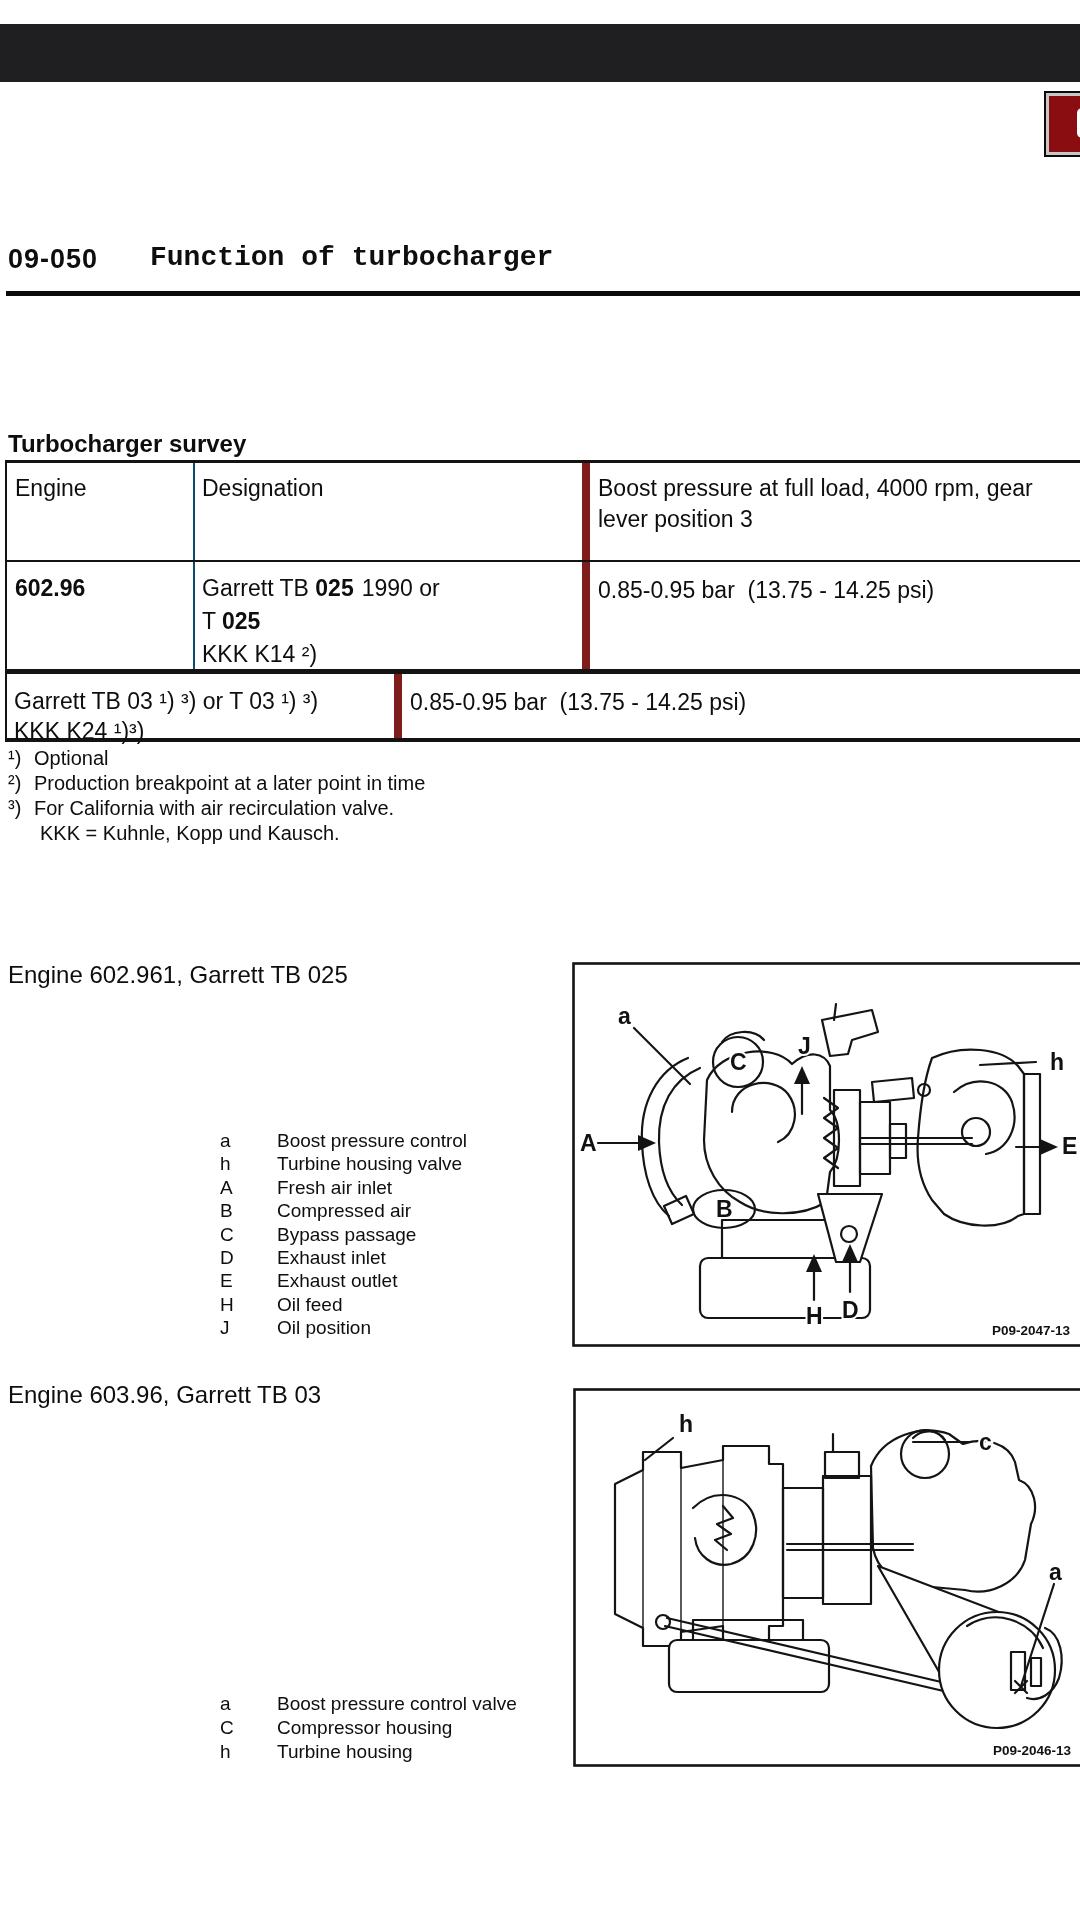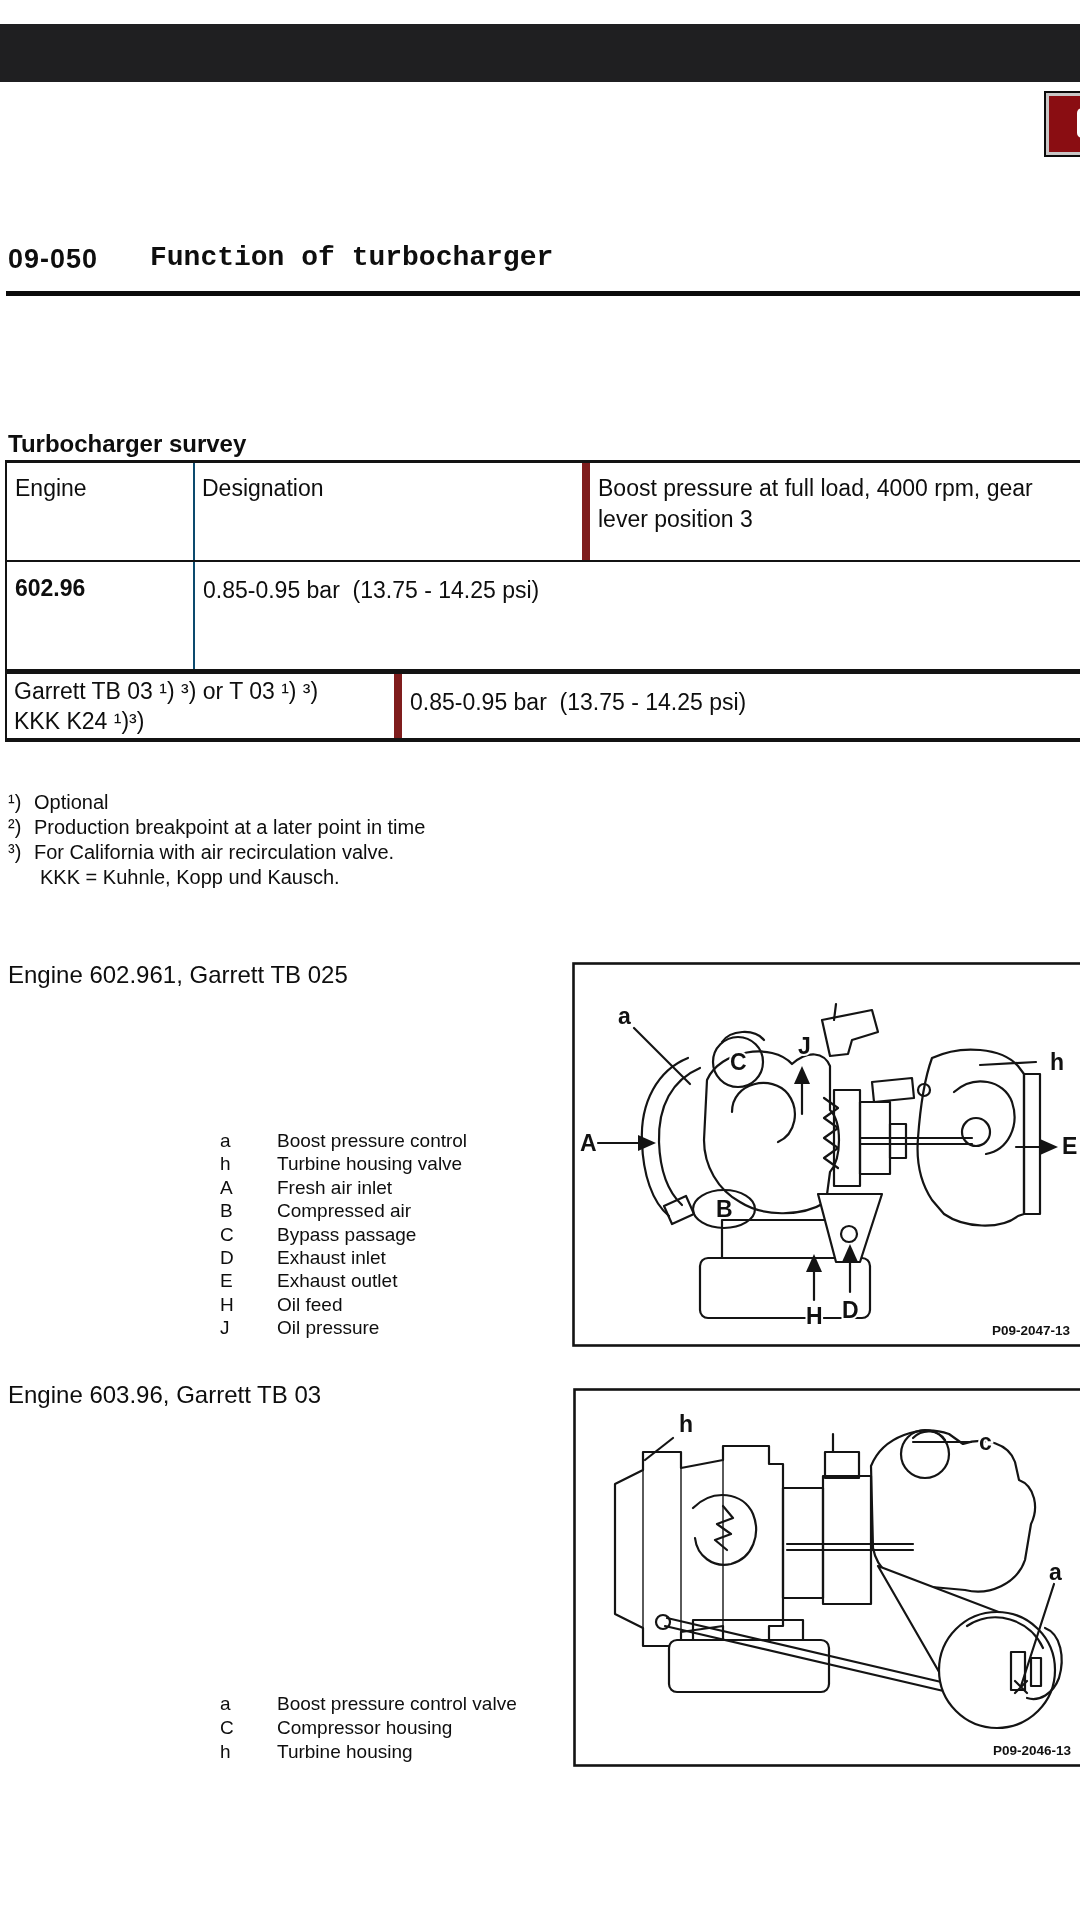--- a/index.html
+++ b/index.html
@@ -22,27 +22,27 @@
   .trow{display:flex;}
   .trow.hdr{height:97px;border-bottom:2px solid #131313;}
   .trow.r1{height:107px;border-bottom:5px solid #131313;}
   .trow.r2{height:64px;border-bottom:4px solid #131313;}
   .c1{width:188px;border-right:2px solid #0c4a6e;padding:10px 6px 0 8px;box-sizing:border-box;font-size:23px;}
   .c2{width:395px;border-right:8px solid #7f1d1d;padding:10px 8px 0 7px;box-sizing:border-box;font-size:23px;}
   .c3{flex:1;padding:10px 12px 0 8px;box-sizing:border-box;font-size:23px;line-height:31px;}
   .hdr .c1,.hdr .c2{line-height:30px;}
   .engine-val{font-weight:bold;}
   .r1 .c2{line-height:33px;}
-  .r2 .c2{line-height:30px;padding-top:2px;}
+  .r2 .c2{line-height:30px;padding-top:12px;}
   .r1 .c1,.r2 .c1{padding-top:13px;}
   .r1 .c3,.r2 .c3{padding-top:13px;}
   .b{font-weight:bold;}
   .gap{margin-left:8px;}
   
-  .footnotes{position:absolute;left:8px;top:746px;font-size:20px;line-height:25px;margin-top:44px;}
+  .footnotes{position:absolute;left:8px;top:746px;font-size:20px;line-height:25px;}
   .fn-row{white-space:nowrap;}
   .fn-row .mk{display:inline-block;min-width:26px;}
   .fn-row.indent{padding-left:32px;}
   
   .fig-h1{position:absolute;left:8px;top:961px;font-size:24px;}
   .fig-h2{position:absolute;left:8px;top:1381px;font-size:24px;}
   .legend1{position:absolute;left:220px;top:1129px;font-size:19px;line-height:23.4px;}
   .legend2{position:absolute;left:220px;top:1692px;font-size:19px;line-height:24px;}
   .lg-row{display:flex;}
   .lg-key{width:57px;}
@@ -71,20 +71,25 @@
 
 <div class="survey-title">Turbocharger survey</div>
 <div class="tbl">
   <div class="trow hdr">
     <div class="c1">Engine</div>
     <div class="c2">Designation</div>
     <div class="c3">Boost pressure at full load, 4000 rpm, gear lever position 3</div>
   </div>
   <div class="trow r1">
     <div class="c1 engine-val">602.96</div>
+    <div class="c2">
+      <div><span>Garrett TB</span> <span class="b">025</span><span class="gap">1990 or</span></div>
+      <div><span>T</span> <span class="b">025</span></div>
+      <div>KKK K14 ²)</div>
+    </div>
     <div class="c3">0.85-0.95 bar&nbsp; (13.75 - 14.25 psi)</div>
   </div>
   <div class="trow r2">
     <div class="c2">
       <div>Garrett TB 03 ¹) ³) or T 03 ¹) ³)</div>
       <div>KKK K24 ¹)³)</div>
     </div>
     <div class="c3">0.85-0.95 bar&nbsp; (13.75 - 14.25 psi)</div>
   </div>
 </div>
@@ -126,21 +131,21 @@
   <div class="lg-row">
       <span class="lg-key">E</span>
       <span>Exhaust outlet</span>
     </div>
   <div class="lg-row">
       <span class="lg-key">H</span>
       <span>Oil feed</span>
     </div>
   <div class="lg-row">
       <span class="lg-key">J</span>
-      <span>Oil pressure</span>
+      <span>Oil position</span>
     </div>
 </div>
 
 <div class="diag1">
 <svg width="516" height="385" viewBox="0 0 516 385">
   <rect x="1.5" y="1.5" width="513" height="382" fill="#fff" stroke="#131313" stroke-width="2.6"></rect>
 
   <path class="ln" d="M116,96 C86,108 68,140 70,180 C71,212 80,240 97,254"></path>
   <path class="ln" d="M128,106 C100,118 86,144 87,180 C88,208 96,230 110,243"></path>
   <path class="ln" d="M92,244 l22,-10 l8,18 l-22,10 z"></path>

